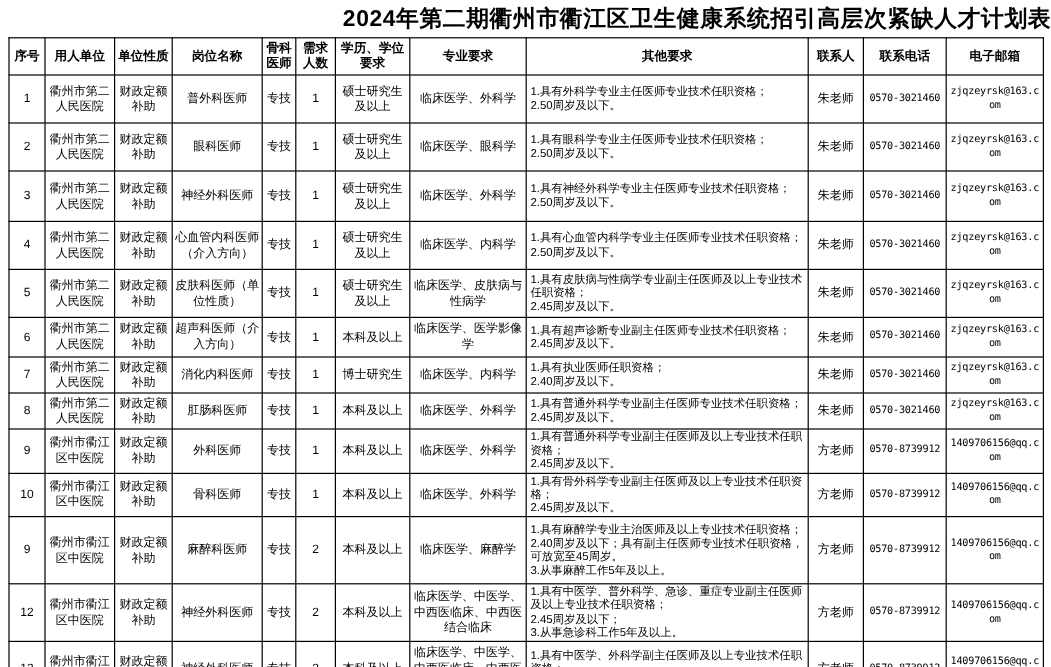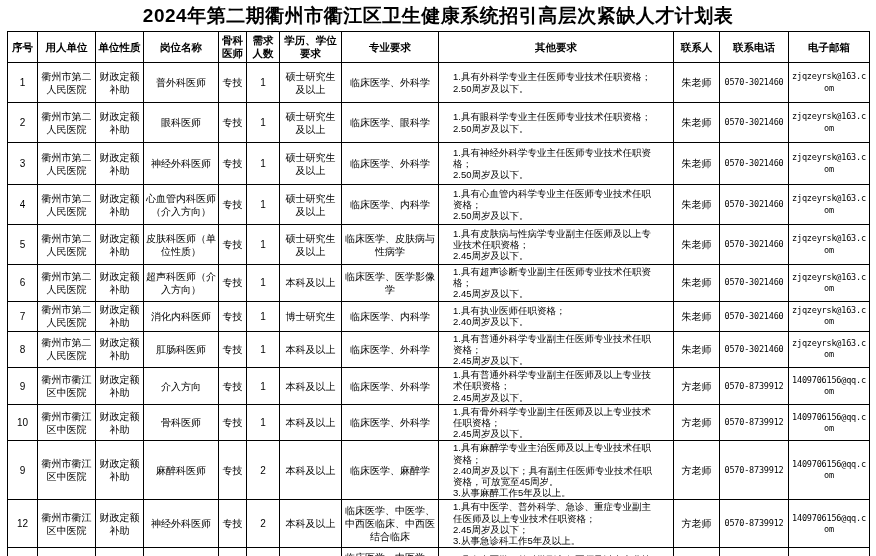--- a/index.html
+++ b/index.html
@@ -1,37 +1,37 @@
 <!DOCTYPE html>
 <html><head>
 <meta charset="utf-8">
 <style>
   html,body{margin:0;padding:0;}
   body{
     width:876px;height:556px;overflow:hidden;background:#fff;color:#000;
     font-family:"Liberation Sans","DejaVu Sans",sans-serif;
   }
   .page-title{
-    text-align:center;font-weight:bold;font-size:19px;
+    text-align:right;font-weight:bold;font-size:19px;
     padding:3px 0 2px 0;letter-spacing:0.5px;
   }
   table{
     border-collapse:collapse;table-layout:fixed;
     margin-left:7px;width:862px;
   }
   th,td{
     border:1px solid #000;
     text-align:center;vertical-align:middle;
     font-size:10px;line-height:1.3;
     padding:0 2px;overflow:hidden;word-break:break-all;
   }
   thead th{font-weight:bold;font-size:10.5px;height:30px;line-height:1.2;padding:0 1px;}
   td.c-other{
     text-align:left;vertical-align:middle;white-space:pre-line;
-    font-size:9.5px;line-height:1.18;padding:1px 14px;word-break:break-all;
+    font-size:9.5px;line-height:1.18;padding:1px 3px;word-break:break-all;
   }
   td.c-phone,td.c-email{
     font-family:"DejaVu Sans Mono","Liberation Mono",monospace;
     font-size:8.5px;letter-spacing:-0.2px;
   }
 </style>
 </head>
 <body>
 
 <div class="page-title">2024年第二期衢州市衢江区卫生健康系统招引高层次紧缺人才计划表</div>
@@ -185,21 +185,21 @@
     <td class="c-other">1.具有普通外科学专业副主任医师专业技术任职资格；
 2.45周岁及以下。</td>
     <td class="c-contact">朱老师</td>
     <td class="c-phone">0570-3021460</td>
     <td class="c-email">zjqzeyrsk@163.com</td>
   </tr>
       <tr style="height: 30px;">
     <td class="c-no">9</td>
     <td class="c-unit">衢州市衢江区中医院</td>
     <td class="c-nature">财政定额补助</td>
-    <td class="c-position">介入方向</td>
+    <td class="c-position">外科医师</td>
     <td class="c-category">专技</td>
     <td class="c-count">1</td>
     <td class="c-education">本科及以上</td>
     <td class="c-major">临床医学、外科学</td>
     <td class="c-other">1.具有普通外科学专业副主任医师及以上专业技术任职资格；
 2.45周岁及以下。</td>
     <td class="c-contact">方老师</td>
     <td class="c-phone">0570-8739912</td>
     <td class="c-email">1409706156@qq.com</td>
   </tr>

